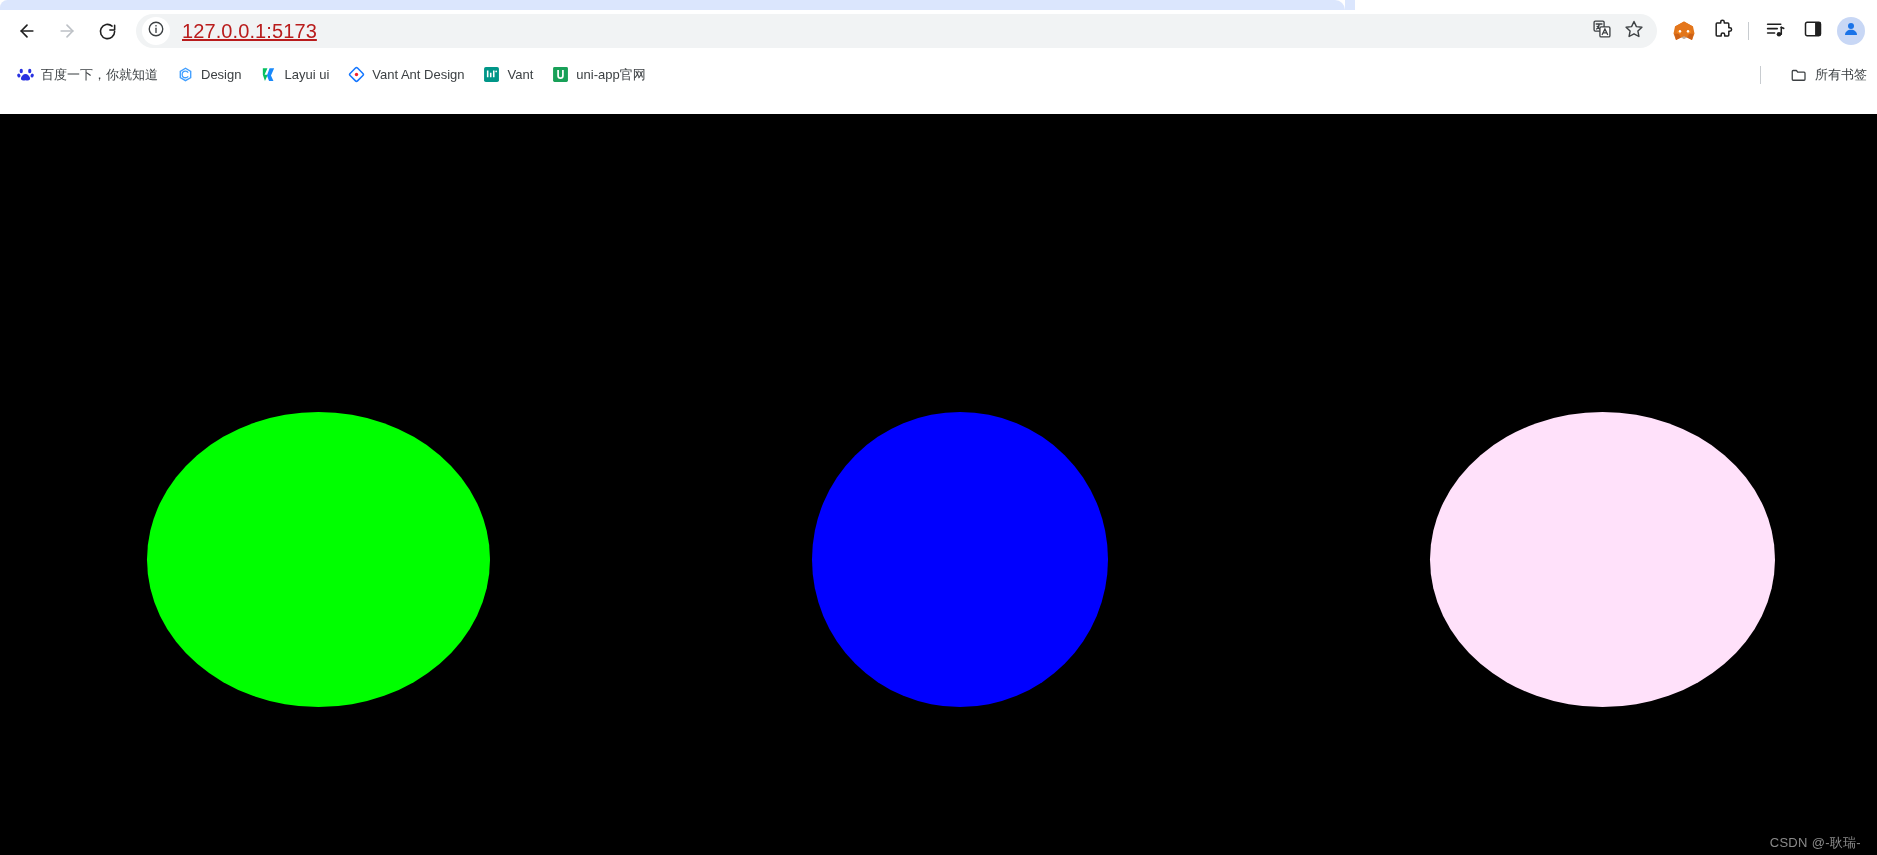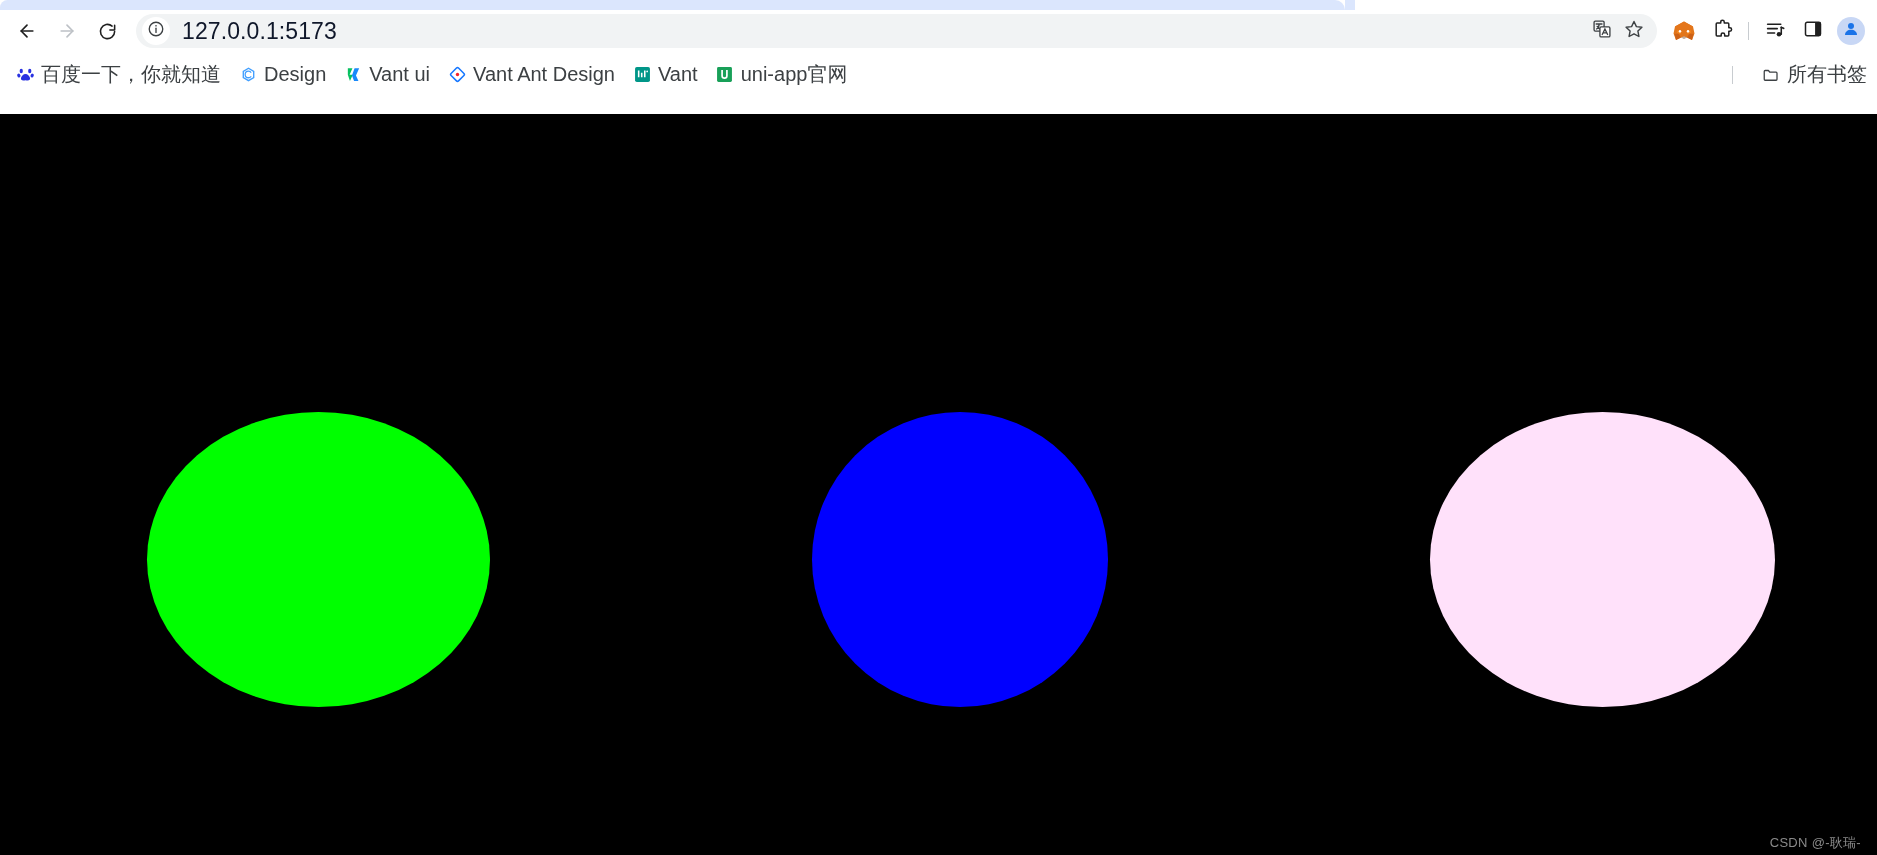--- a/index.html
+++ b/index.html
@@ -89,25 +89,26 @@
     margin-left: 6px;
     border-radius: 50%;
     background: #ffffff;
     display: flex;
     align-items: center;
     justify-content: center;
     flex: 0 0 auto;
   }
   .omni-url {
     margin-left: 12px;
-    font-size: 23px;
-    color: #0f172a;
+    font-size: 20px;
+    color: #b91c1c;
     letter-spacing: 0.1px;
     white-space: nowrap;
     overflow: hidden;
+    text-decoration: underline;
   }
   .omni-right {
     margin-left: auto;
     display: flex;
     align-items: center;
     padding-right: 8px;
     flex: 0 0 auto;
   }
   .omni-icon-btn {
     width: 30px; height: 30px;
@@ -173,21 +174,21 @@
   .bm:first-child { margin-left: 8px; }
   .bm-ico {
     width: 18px; height: 18px;
     margin-right: 7px;
     display: flex;
     align-items: center;
     justify-content: center;
     flex: 0 0 auto;
   }
   .bm-label {
-    font-size: 20px;
+    font-size: 13px;
     color: #3c4043;
   }
   .bm-right {
     margin-left: auto;
     display: flex;
     align-items: center;
     flex: 0 0 auto;
     gap: 9px;
   }
   .bm-vdiv {
@@ -373,21 +374,21 @@
       <span class="bm-label">Design</span>
     </div>
 
     <div class="bm">
       <span class="bm-ico">
         <svg width="17" height="17" viewBox="0 0 24 24">
           <path d="M4 3h6.5l-4 9.5H11L7 21 4 12.5z" fill="#07c160"></path>
           <path d="M13.5 3H20l-4.5 10.5L19 21h-6.2l-3-7.5z" fill="#1989fa"></path>
         </svg>
       </span>
-      <span class="bm-label">Vant ui</span>
+      <span class="bm-label">Layui ui</span>
     </div>
 
     <div class="bm">
       <span class="bm-ico">
         <svg width="17" height="17" viewBox="0 0 24 24">
           <rect x="12" y="1.5" width="14.8" height="14.8" rx="2" transform="rotate(45 12 1.5)" fill="none" stroke="#1677ff" stroke-width="2.2"></rect>
           <circle cx="12" cy="12" r="2.4" fill="#f5222d"></circle>
         </svg>
       </span>
       <span class="bm-label">Vant Ant Design</span>

